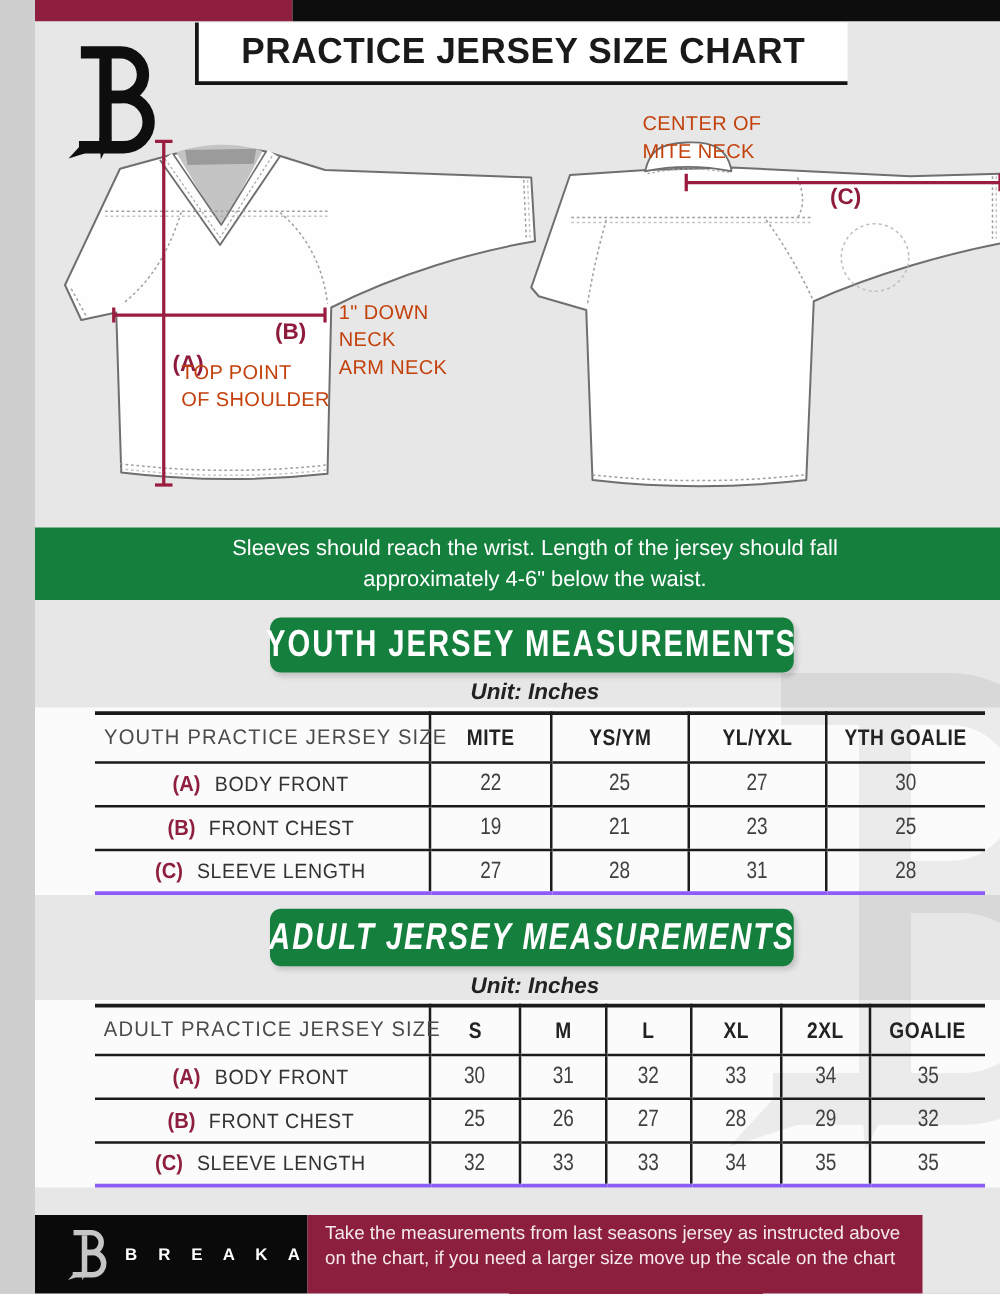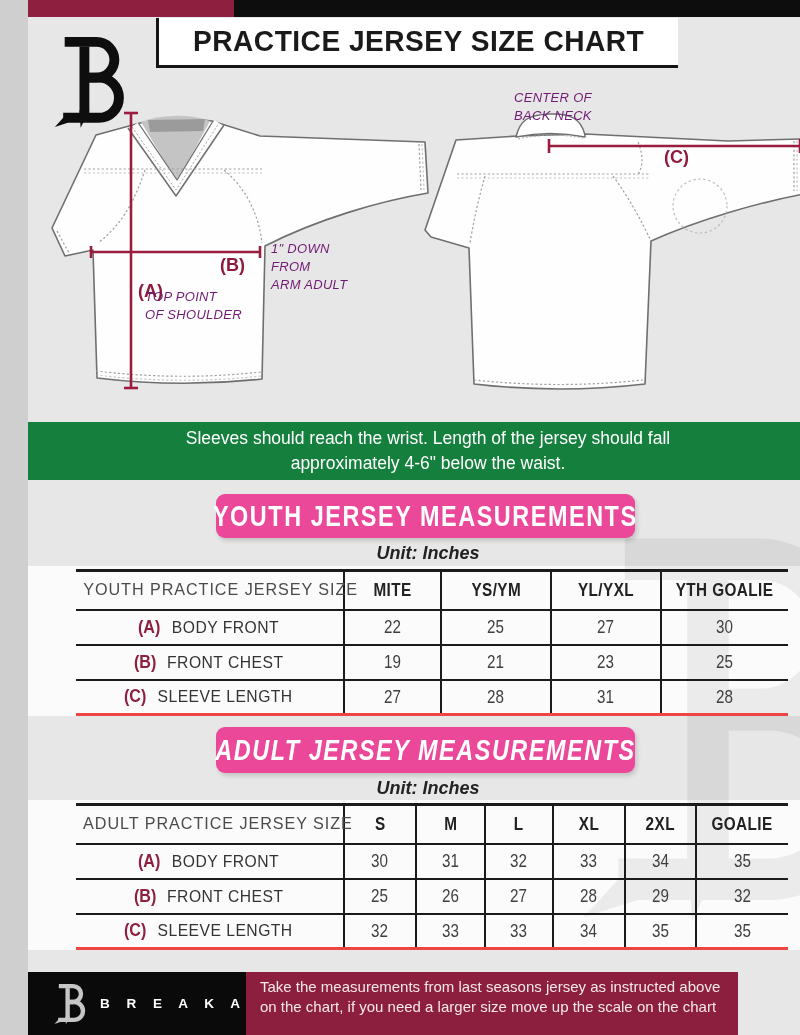--- a/index.html
+++ b/index.html
@@ -15,54 +15,54 @@
              border-left:3px solid #151515;border-bottom:3px solid #151515;
              display:flex;align-items:center;justify-content:center;box-sizing:border-box;z-index:4;}
   .title-text{font-size:29px;font-weight:bold;color:#1A1A1A;letter-spacing:0.5px;white-space:nowrap;transform:scaleX(0.97);}
   .year-box{position:absolute;left:650px;top:17px;width:150px;height:51px;background:#8E2040;
             display:flex;align-items:center;justify-content:center;z-index:4;}
   .year-text{color:#FFFFFF;font-size:22px;font-weight:bold;letter-spacing:3px;white-space:nowrap;transform:scaleX(0.88);}
   .logo-header{position:absolute;left:26px;top:26px;width:76px;height:110px;color:#0E0E0E;z-index:4;}
 
   
   .jerseys{position:absolute;left:0;top:85px;width:800px;height:330px;z-index:1;}
-  .anno{position:absolute;font-style:italic;color:#701a75;font-size:13px;line-height:1.38;
+  .anno{position:absolute;color:#c2410c;font-size:16px;line-height:1.38;
         letter-spacing:0.3px;z-index:2;white-space:nowrap;}
   .anno-key{position:absolute;font-weight:bold;color:#8E1B3C;font-size:18px;z-index:2;}
 
   
   .notice{position:absolute;left:0;top:422px;width:800px;height:58px;background:#15803d;color:#FFFFFF;
           display:flex;flex-direction:column;justify-content:center;text-align:center;
           font-size:17.5px;line-height:1.45;z-index:2;}
 
   
   .band{position:absolute;left:0;width:800px;background:#FBFBFB;z-index:0;}
   .band.youth{top:566px;height:150px;}
   .band.adult{top:800px;height:150px;}
 
   
   .watermark{position:absolute;left:552px;top:492px;width:320px;height:464px;color:#000000;opacity:0.06;z-index:1;}
 
   
-  .pill{position:absolute;left:188px;width:419px;background:#ec4899;border-radius:9px;
+  .pill{position:absolute;left:188px;width:419px;background:#15803d;border-radius:9px;
         display:flex;align-items:center;justify-content:center;z-index:2;box-shadow:2px 3px 4px rgba(0,0,0,0.15);text-align:center;}
   .pill.youth{top:494px;height:44px;}
   .pill.adult{top:727px;height:46px;font-style:italic;}
   .pill-text{color:#FFFFFF;font-size:30px;font-weight:bold;letter-spacing:2px;white-space:nowrap;transform:scaleX(0.78);}
 
   .unit{position:absolute;left:0;width:800px;text-align:center;font-style:italic;font-weight:bold;
         color:#222222;font-size:18px;z-index:2;}
   .unit.youth{top:543px;} .unit.adult{top:778px;}
 
   
   .size-table{position:absolute;left:48px;width:712px;border-collapse:collapse;table-layout:fixed;z-index:2;
               border-top:3px solid #1B1B1B;text-decoration:underline;}
   .size-table.youth{top:569px;} .size-table.adult{top:803px;}
   .size-table th,.size-table td{border-bottom:2px solid #1B1B1B;padding:0;text-align:center;vertical-align:middle;}
-  .size-table tr:last-child td{border-bottom:3px solid #ef4444;}
+  .size-table tr:last-child td{border-bottom:3px solid #8b5cf6;}
   .size-table th + th,.size-table td + td{border-left:2px solid #1B1B1B;}
   .size-table tr.head{height:39px;} .size-table tr.data{height:35px;}
   .size-col-text{display:inline-block;font-size:17px;font-weight:normal;color:#4B4B4B;letter-spacing:1px;
                  white-space:nowrap;transform:scaleX(0.95);}
   .col-head{display:inline-block;font-size:18px;font-weight:bold;color:#222222;letter-spacing:0.5px;
             white-space:nowrap;transform:scaleX(0.85);}
   .label-cell{text-align:left;padding-left:22px;}
   .key{display:inline-block;color:#8E1F3E;font-weight:bold;font-size:17.5px;transform:scaleX(0.92);}
   .lbl{display:inline-block;font-size:16.5px;color:#333333;letter-spacing:0.5px;margin-left:7px;transform:scaleX(0.95);}
   .num{display:inline-block;font-size:19px;color:#3F3F3F;transform:scaleX(0.8);}
@@ -171,26 +171,26 @@
   </svg>
 
   <div class="anno-key" style="left:110px;top:281px;">(A)</div>
   <div class="anno" style="left:117px;top:288px;">
     <div>TOP POINT</div>
     <div>OF SHOULDER</div>
   </div>
   <div class="anno-key" style="left:192px;top:255px;">(B)</div>
   <div class="anno" style="left:243px;top:240px;">
     <div>1" DOWN</div>
-    <div>FROM</div>
-    <div>ARM ADULT</div>
+    <div>NECK</div>
+    <div>ARM NECK</div>
   </div>
   <div class="anno" style="left:486px;top:89px;">
     <div>CENTER OF</div>
-    <div>BACK NECK</div>
+    <div>MITE NECK</div>
   </div>
   <div class="anno-key" style="left:636px;top:147px;">(C)</div>
 
   <div class="notice">
     <div>Sleeves should reach the wrist. Length of the jersey should fall</div>
     <div>approximately 4-6" below the waist.</div>
   </div>
 
   <div class="band youth"></div>
   <div class="band adult"></div>

